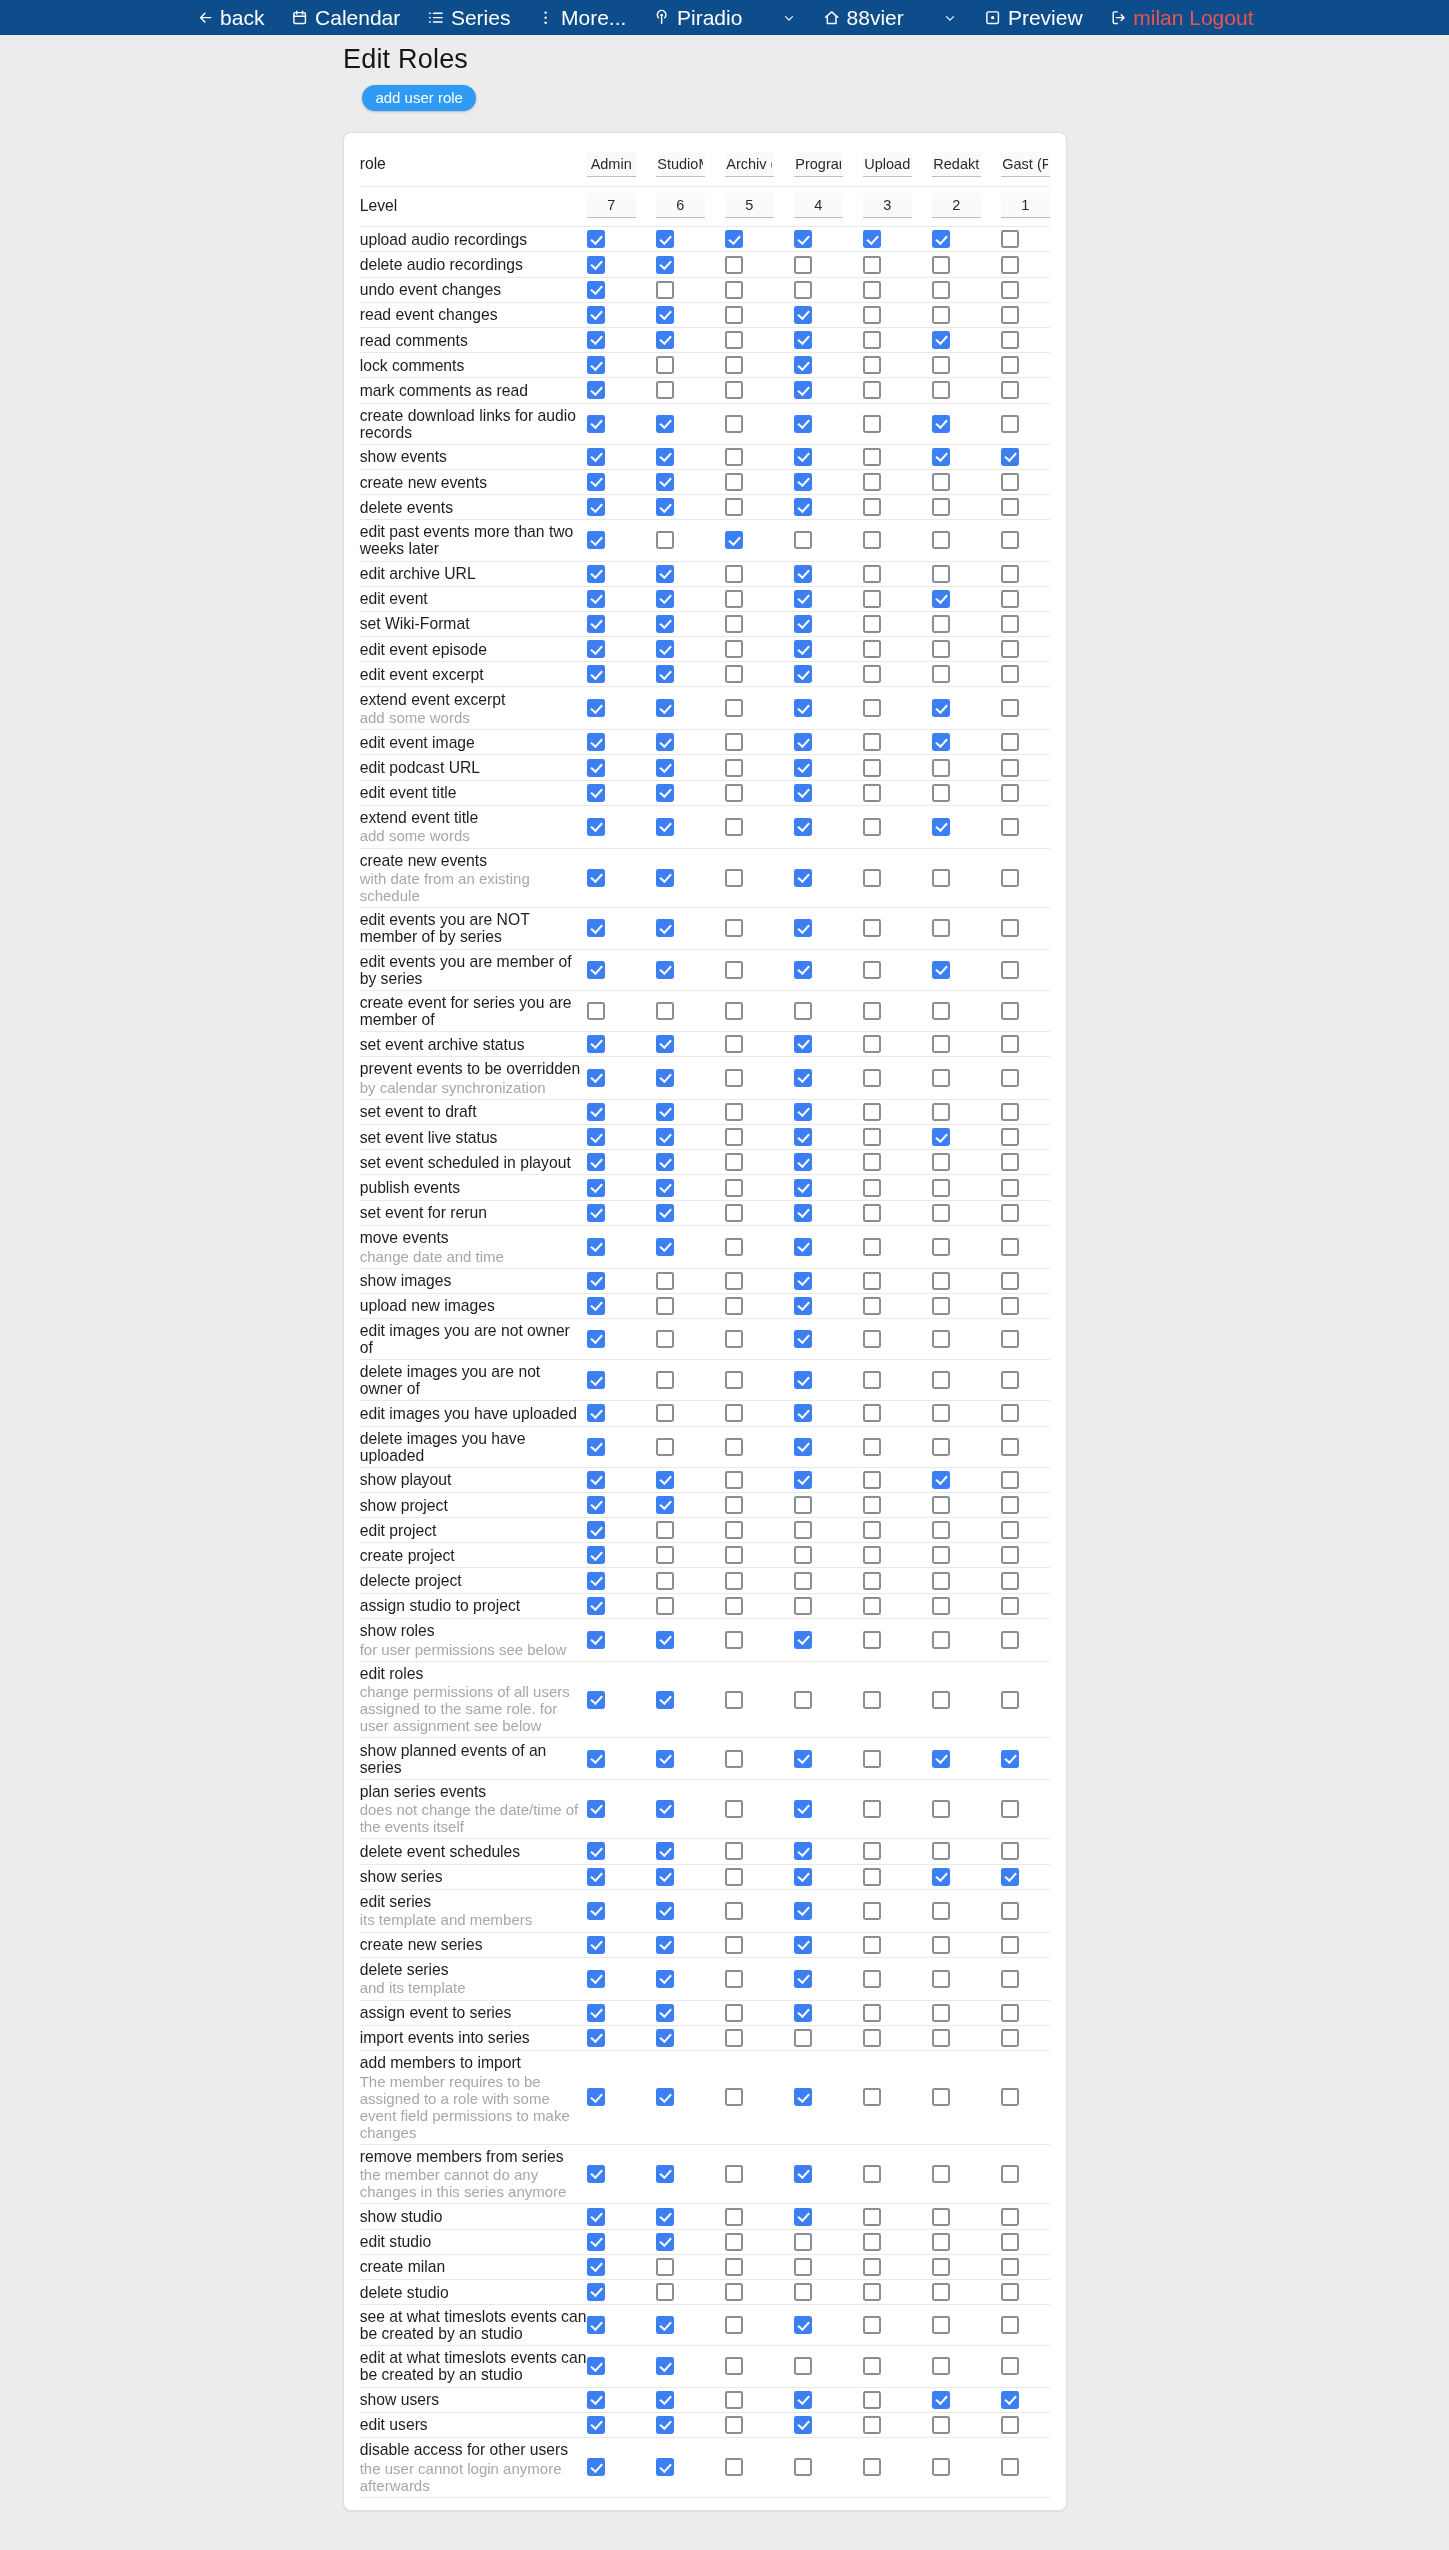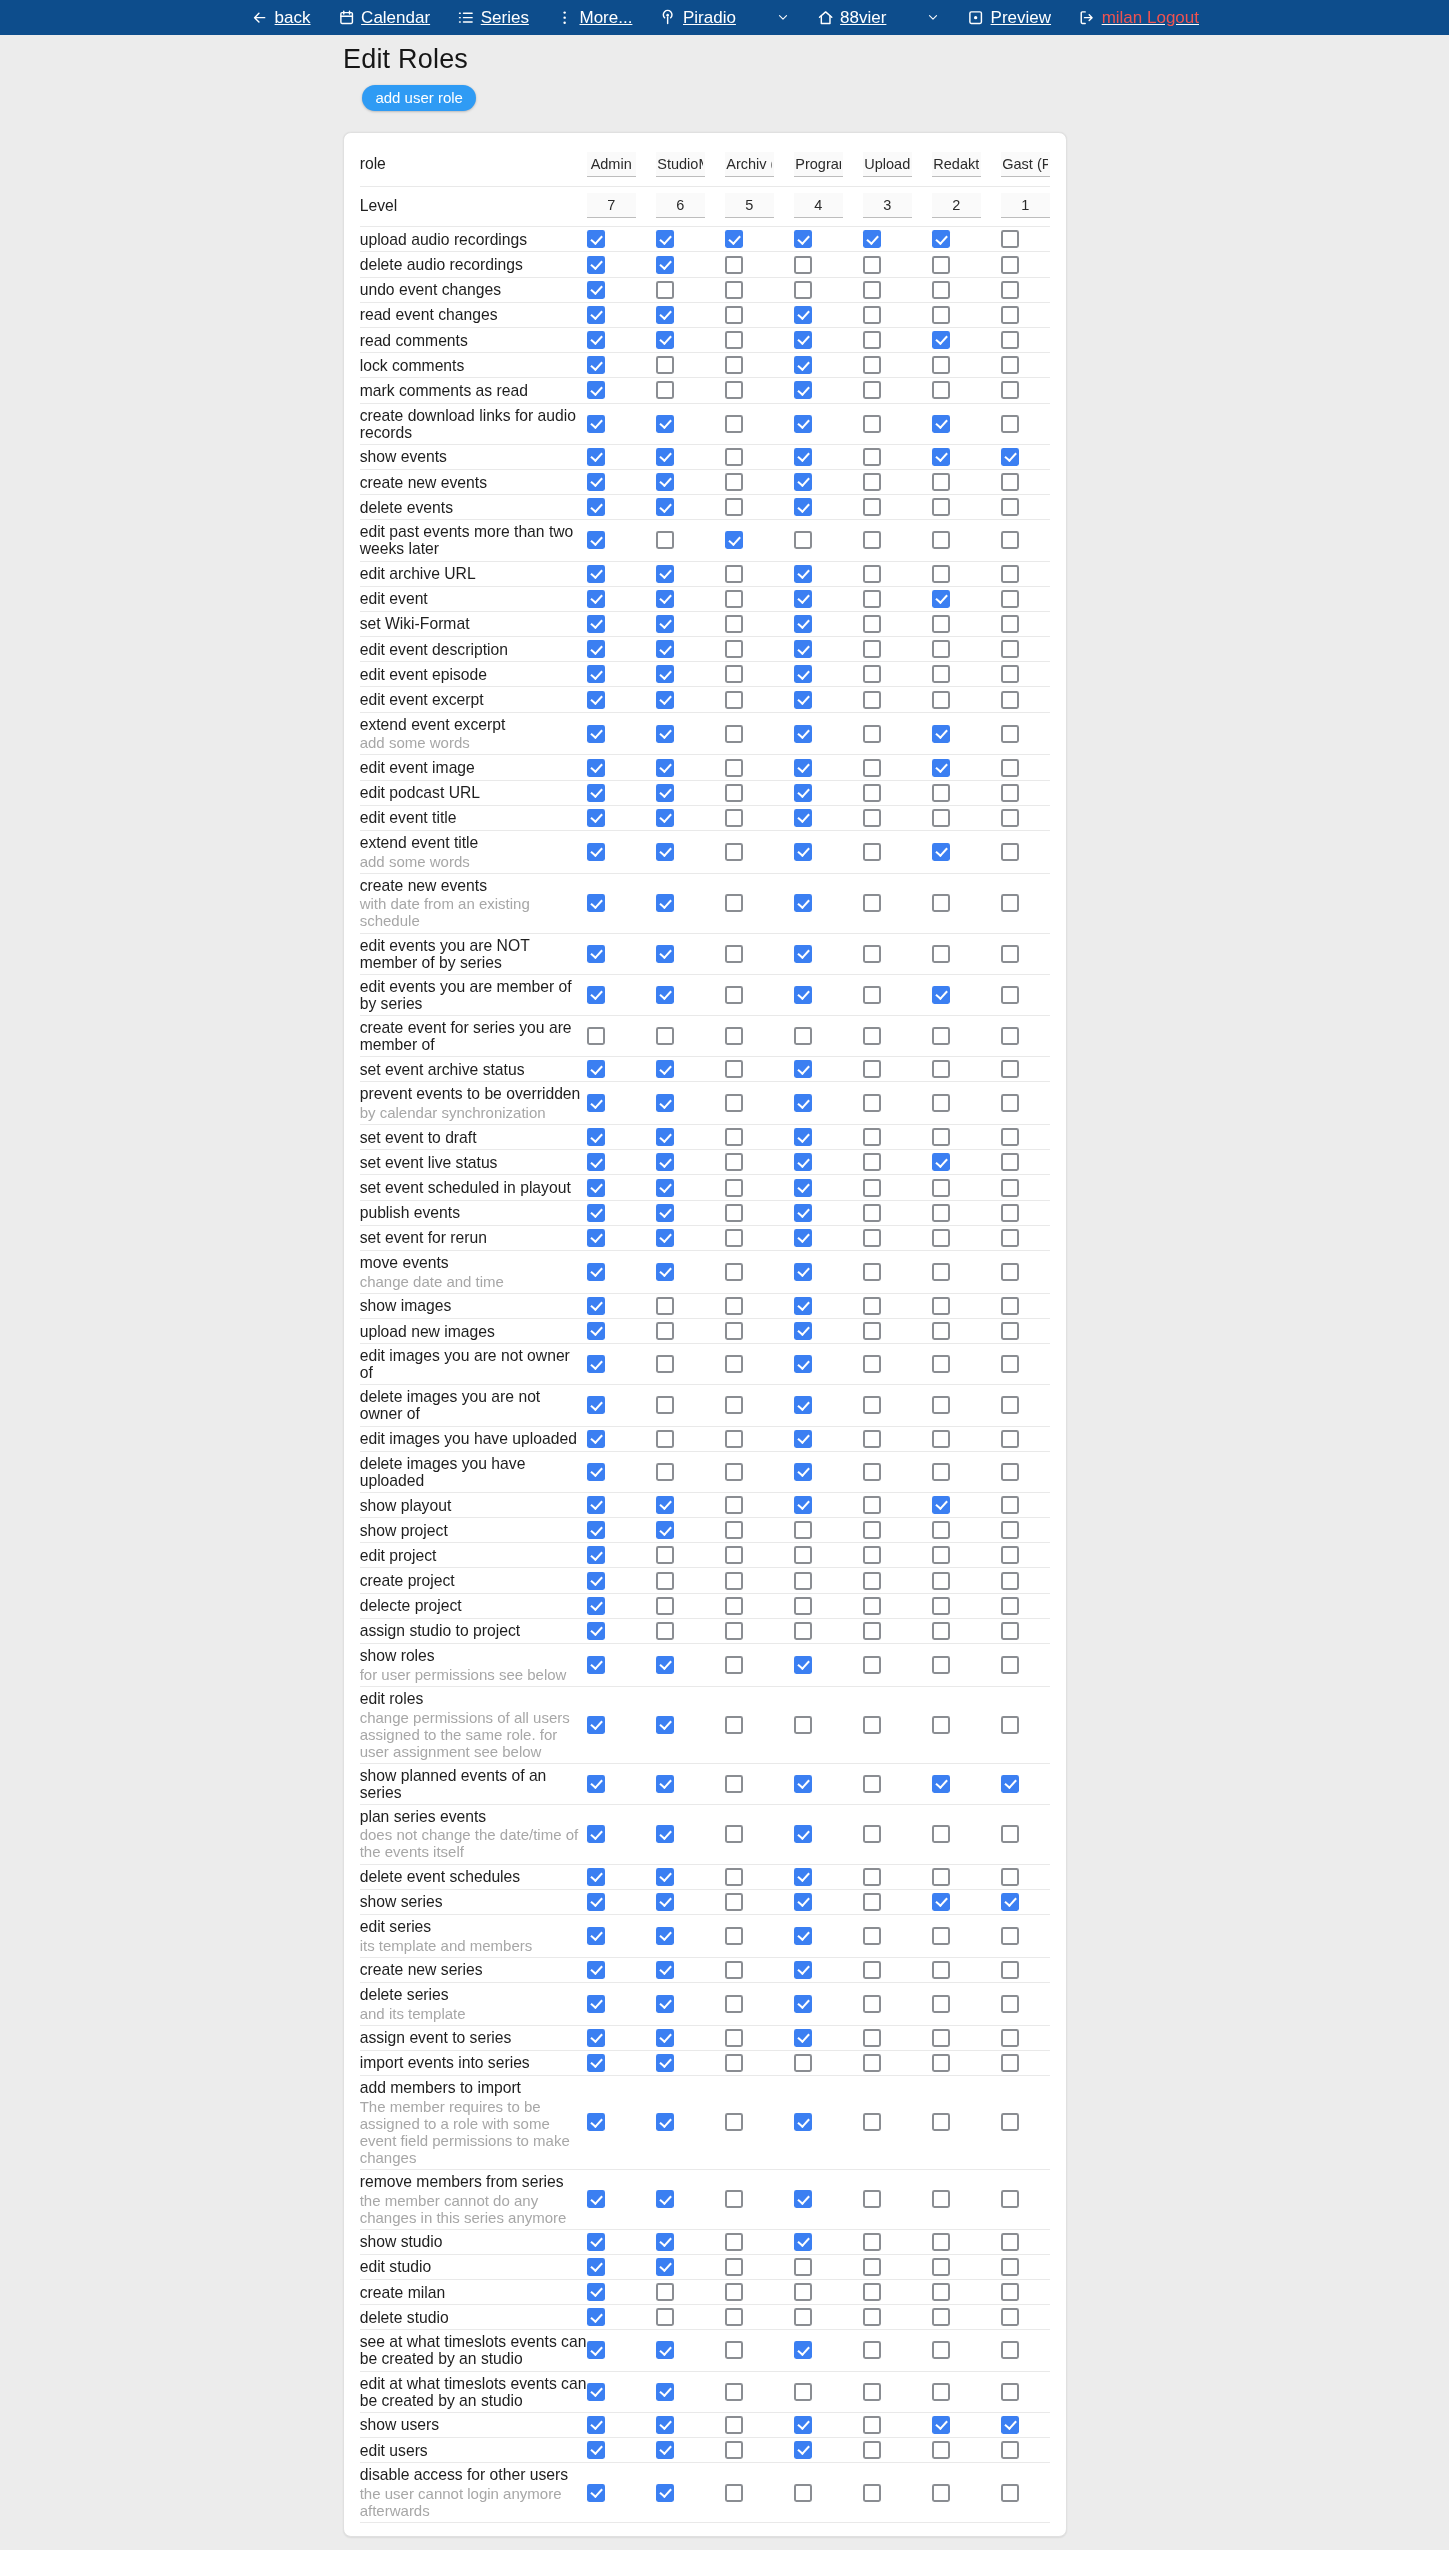--- a/index.html
+++ b/index.html
@@ -12,21 +12,21 @@
   }
   
   .topbar {
     height: 35px; width: 100%;
     background: #0d4d8c;
     display: flex; justify-content: center; align-items: center;
   }
   .nav-items { display: flex; align-items: center; gap: 27px; }
   .nav-item {
     display: flex; align-items: center; gap: 6.3px;
-    color: #fff; font-size: 17px; cursor: pointer; white-space: nowrap; text-decoration: underline;
+    color: #fff; font-size: 21px; cursor: pointer; white-space: nowrap;
   }
   .nav-item svg { display: block; }
   .nav-label { line-height: 1; }
   .chev { display: flex; align-items: center; margin-left: 12.6px; opacity: .95; }
   
   .content { padding-left: 343px; }
   .page-title {
     margin: 9.4px 0 0 0;
     font-size: 27px; font-weight: 500; color: #161616; letter-spacing: 0.2px;
   }
@@ -579,46 +579,20 @@
           </div>
           <div>
             <div class="cb unchecked"></div>
           </div>
           <div>
             <div class="cb unchecked"></div>
           </div>
         </div>
         <div class="trow perm-row">
           <div>
-            <div class="perm-title">edit event description</div>
-          </div>
-          <div>
-            <div class="cb checked"></div>
-          </div>
-          <div>
-            <div class="cb checked"></div>
-          </div>
-          <div>
-            <div class="cb unchecked"></div>
-          </div>
-          <div>
-            <div class="cb checked"></div>
-          </div>
-          <div>
-            <div class="cb unchecked"></div>
-          </div>
-          <div>
-            <div class="cb unchecked"></div>
-          </div>
-          <div>
-            <div class="cb unchecked"></div>
-          </div>
-        </div>
-        <div class="trow perm-row">
-          <div>
             <div class="perm-title">edit event episode</div>
           </div>
           <div>
             <div class="cb checked"></div>
           </div>
           <div>
             <div class="cb checked"></div>
           </div>
           <div>
             <div class="cb unchecked"></div>

